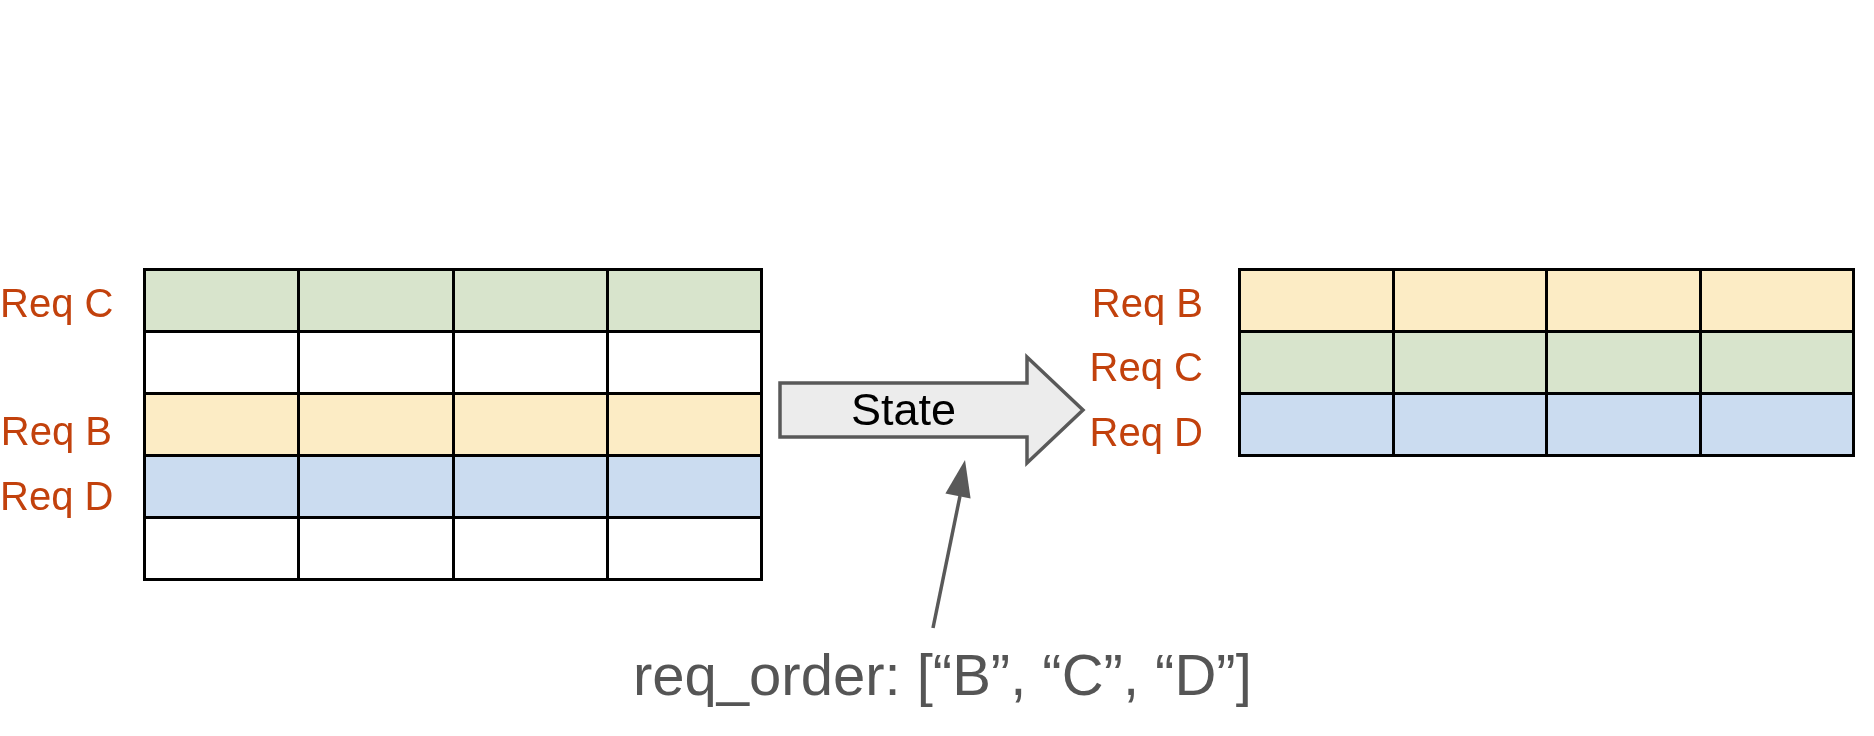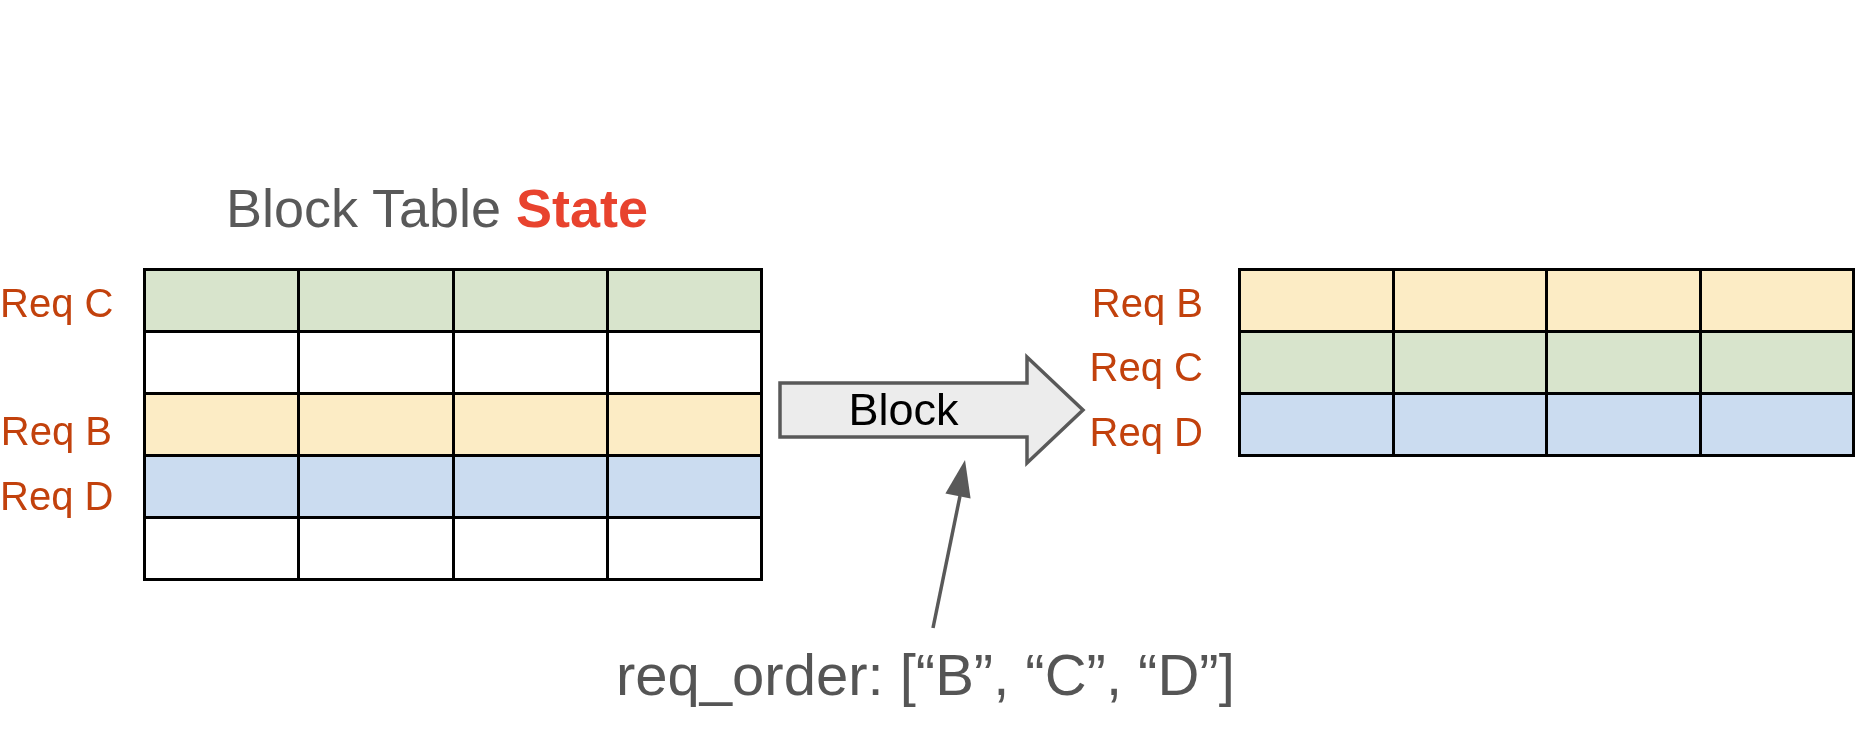--- a/index.html
+++ b/index.html
@@ -31,40 +31,37 @@
     text-align:right;white-space:nowrap;
   }
   .row-label.left{left:0;width:112px;}
   .row-label.right{left:1063px;width:140px;}
   .gather-label{
     position:absolute;left:780px;top:383px;width:247px;height:54px;
     display:flex;align-items:center;justify-content:center;
     font-size:45px;color:#000;
   }
   .annotation{
-    position:absolute;left:616px;top:642px;width:600px;text-align:left;
+    position:absolute;left:633px;top:642px;width:600px;text-align:left;
     font-size:58px;color:#555555;white-space:nowrap;line-height:1.15;
   }
   #arrow-layer{position:absolute;left:0;top:0;}
 </style>
 </head>
 <body>
 
 <div id="stage">
 
   <svg id="arrow-layer" width="1874" height="736" viewBox="0 0 1874 736">
     <polygon points="780,383 1027,383 1027,357 1083,410 1027,463 1027,437 780,437" fill="#ececec" stroke="#595959" stroke-width="3.5" stroke-linejoin="miter"></polygon>
     <line x1="933" y1="628" x2="960" y2="496" stroke="#595959" stroke-width="3.5"></line>
     <polygon points="965,460 970.6,498.4 945.4,493.6" fill="#595959"></polygon>
   </svg>
 
 
-  <div class="panel-heading heading-left">
-    <span>Block Table </span><span class="hl">State</span>
-  </div>
 
 
   <table id="left-table" class="block-table">
     <tbody>
         <tr>
       <td style="background: rgb(216, 228, 204);"></td>
       <td style="background: rgb(216, 228, 204);"></td>
       <td style="background: rgb(216, 228, 204);"></td>
       <td style="background: rgb(216, 228, 204);"></td>
     </tr>
@@ -119,17 +116,17 @@
     </table>
 
   <div class="row-label left" style="top:283px;">Req C</div>
   <div class="row-label left" style="top:411px;">Req B</div>
   <div class="row-label left" style="top:476px;">Req D</div>
 
   <div class="row-label right" style="top:283px;">Req B</div>
   <div class="row-label right" style="top:347px;">Req C</div>
   <div class="row-label right" style="top:412px;">Req D</div>
 
-  <div class="gather-label">Block</div>
+  <div class="gather-label">State</div>
 
   <div class="annotation">req_order: [“B”, “C”, “D”]</div>
 
 </div>
 
 </body></html>

